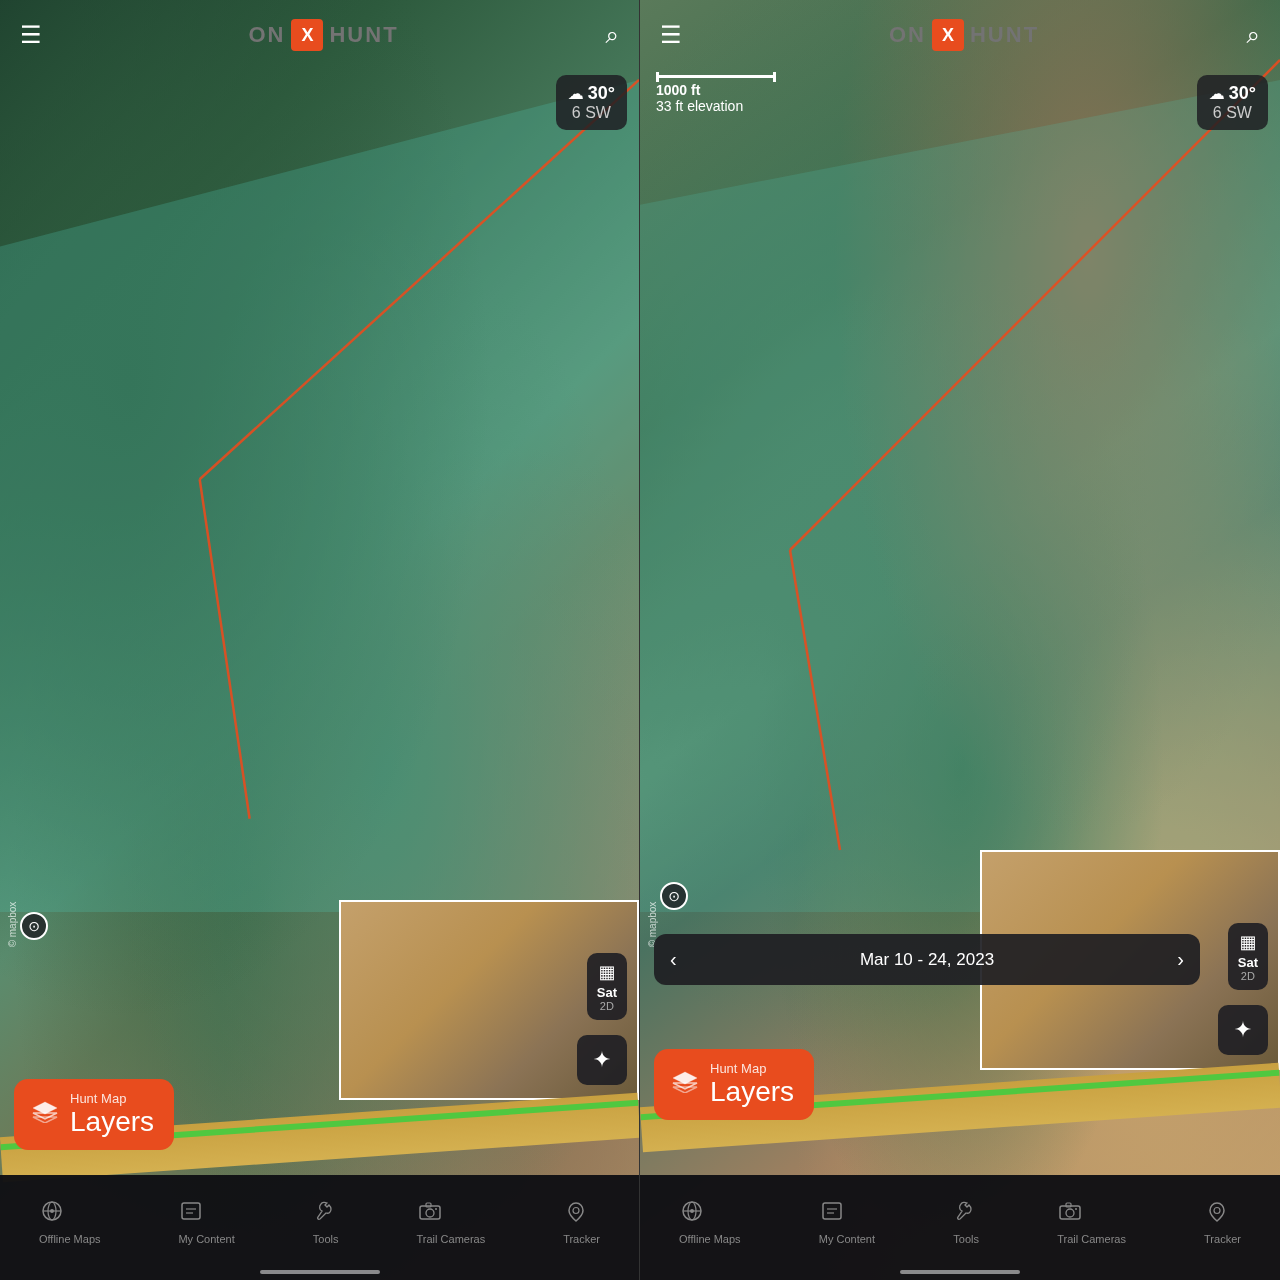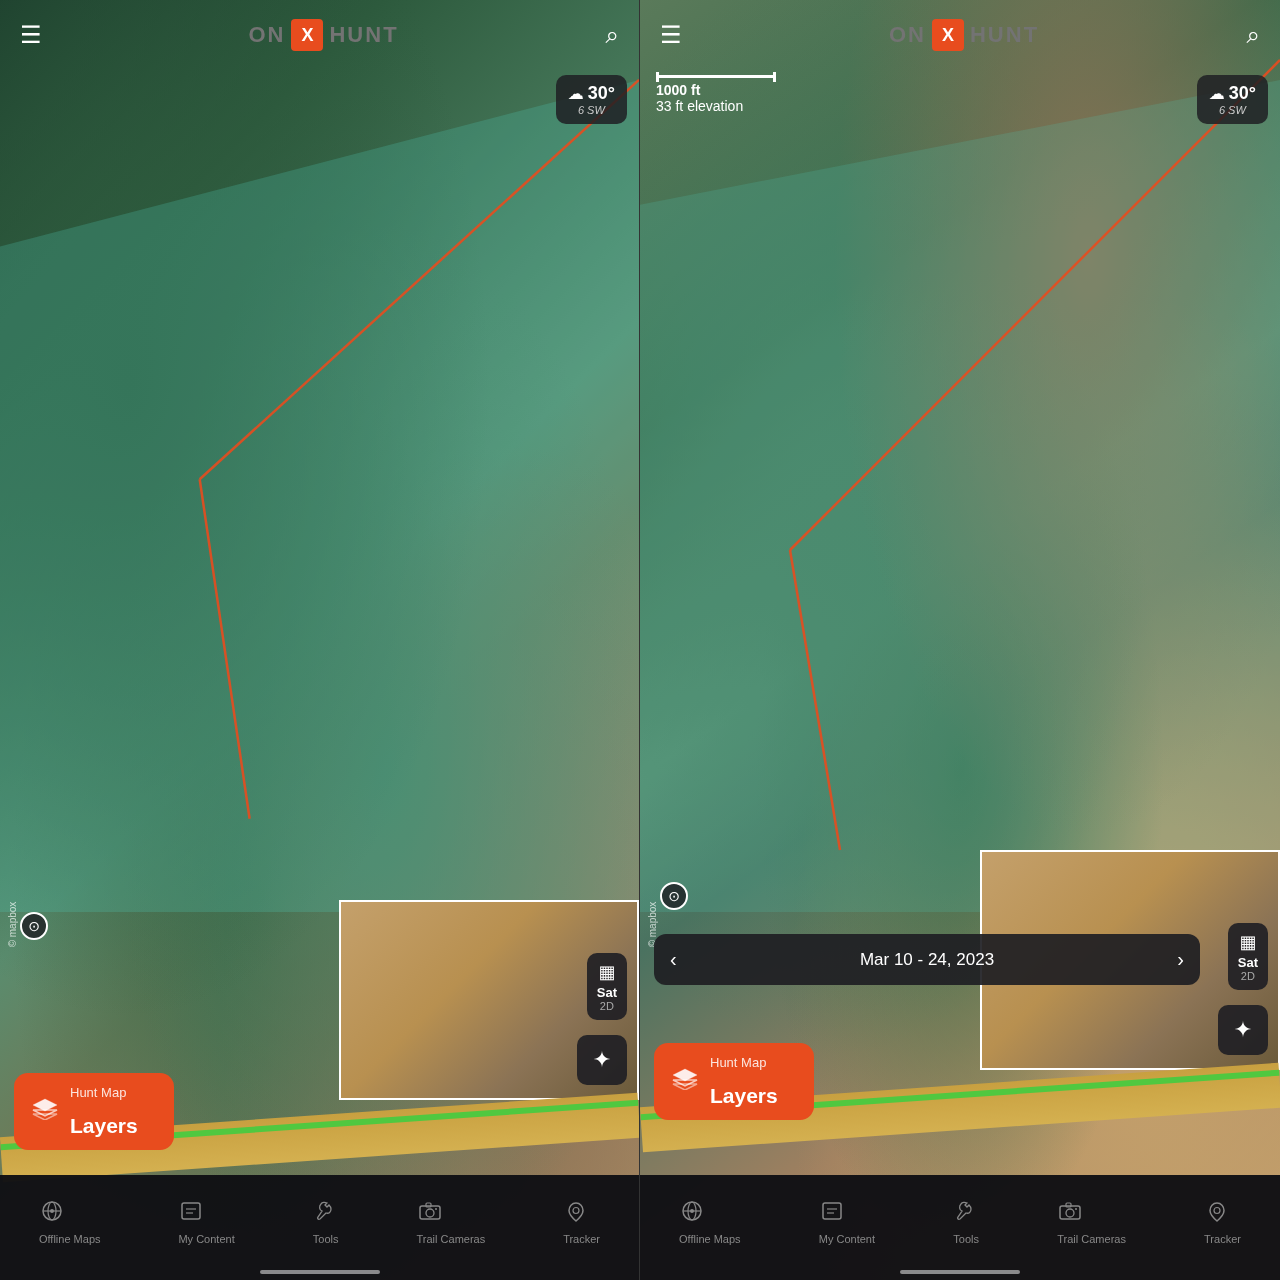--- a/index.html
+++ b/index.html
@@ -158,23 +158,22 @@
       gap: 4px;
       justify-content: center;
     }
 
     .weather-temp {
       font-size: 18px;
       font-weight: 600;
     }
 
     .weather-wind {
-      font-size: 11px;
+      font-size: 16px;
       color: #ccc;
-      font-style: italic;
     }
 
     
     .scale-bar {
       position: absolute;
       top: 75px;
       left: 16px;
       z-index: 10;
       color: #fff;
     }
@@ -309,33 +308,32 @@
     }
 
     .hunt-layers-icon {
       font-size: 22px;
       color: #fff;
     }
 
     .hunt-layers-text {
       display: flex;
       flex-direction: column;
-      gap: 14px;
     }
 
     .hunt-layers-title {
       color: rgba(255,255,255,0.85);
       font-size: 13px;
       font-weight: 400;
     }
 
     .hunt-layers-label {
       color: #fff;
-      font-size: 21px;
-      font-weight: 700;
+      font-size: 28px;
+      font-weight: 400;
     }
 
     
     .date-picker {
       position: absolute;
       bottom: 295px;
       left: 14px;
       right: 80px;
       background: rgba(30, 30, 35, 0.92);
       border-radius: 12px;

